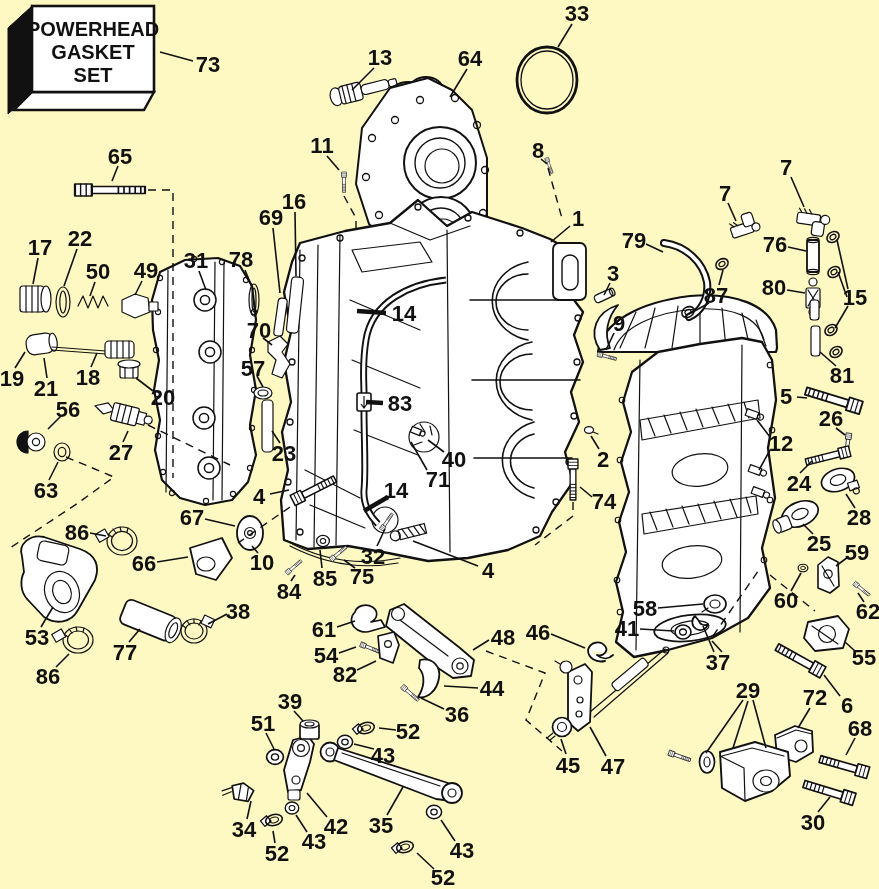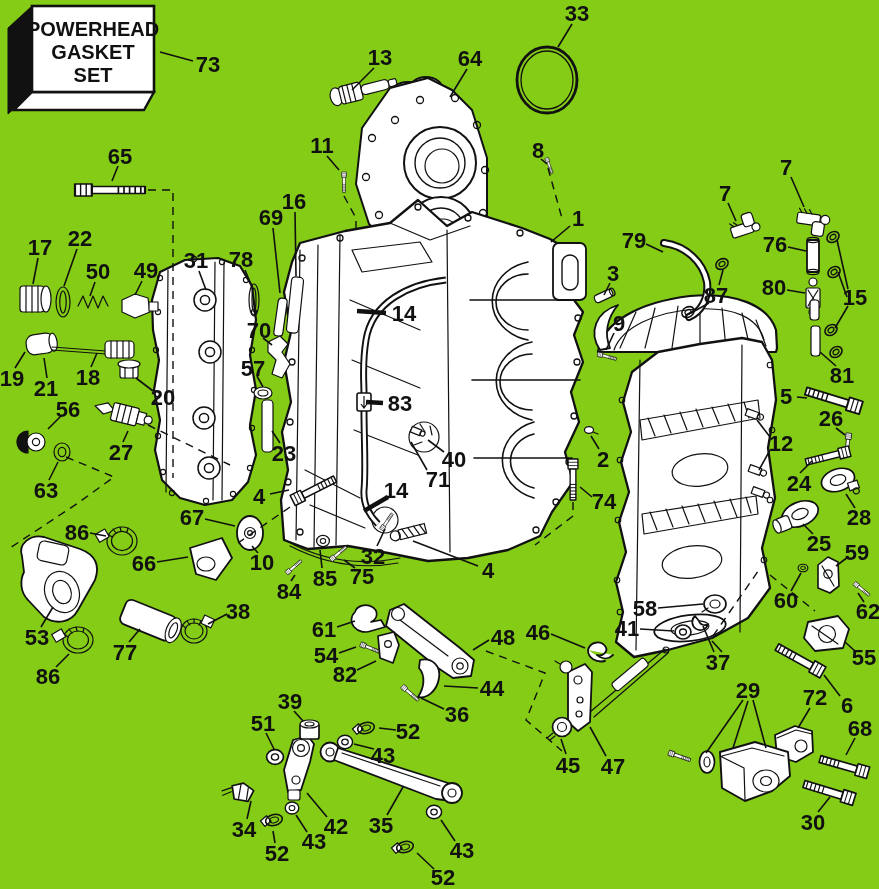--- a/index.html
+++ b/index.html
@@ -1,16 +1,16 @@
 <!DOCTYPE html>
 <html><head>
 <meta charset="utf-8">
 <style>
   html,body{margin:0;padding:0;background:#ffffff;}
-  .stage{position:relative;width:879px;height:889px;background:#84cc16;overflow:hidden;}
+  .stage{position:relative;width:879px;height:889px;background:#fef9c3;overflow:hidden;}
   svg{display:block;}
   .art{stroke:#111;fill:none;stroke-width:2;stroke-linejoin:round;stroke-linecap:round;}
   .thin{stroke-width:1.2;}
   .fillw{fill:#fff;}
   .callout{font:700 22px "Liberation Sans","DejaVu Sans",sans-serif;fill:#111;}
   .box-label{font:700 20px "Liberation Sans","DejaVu Sans",sans-serif;fill:#111;}
   .leader{stroke:#111;fill:none;}
   .dashline{stroke:#111;fill:none;stroke-width:1.4;stroke-dasharray:8 6;}
 </style>
 </head>

